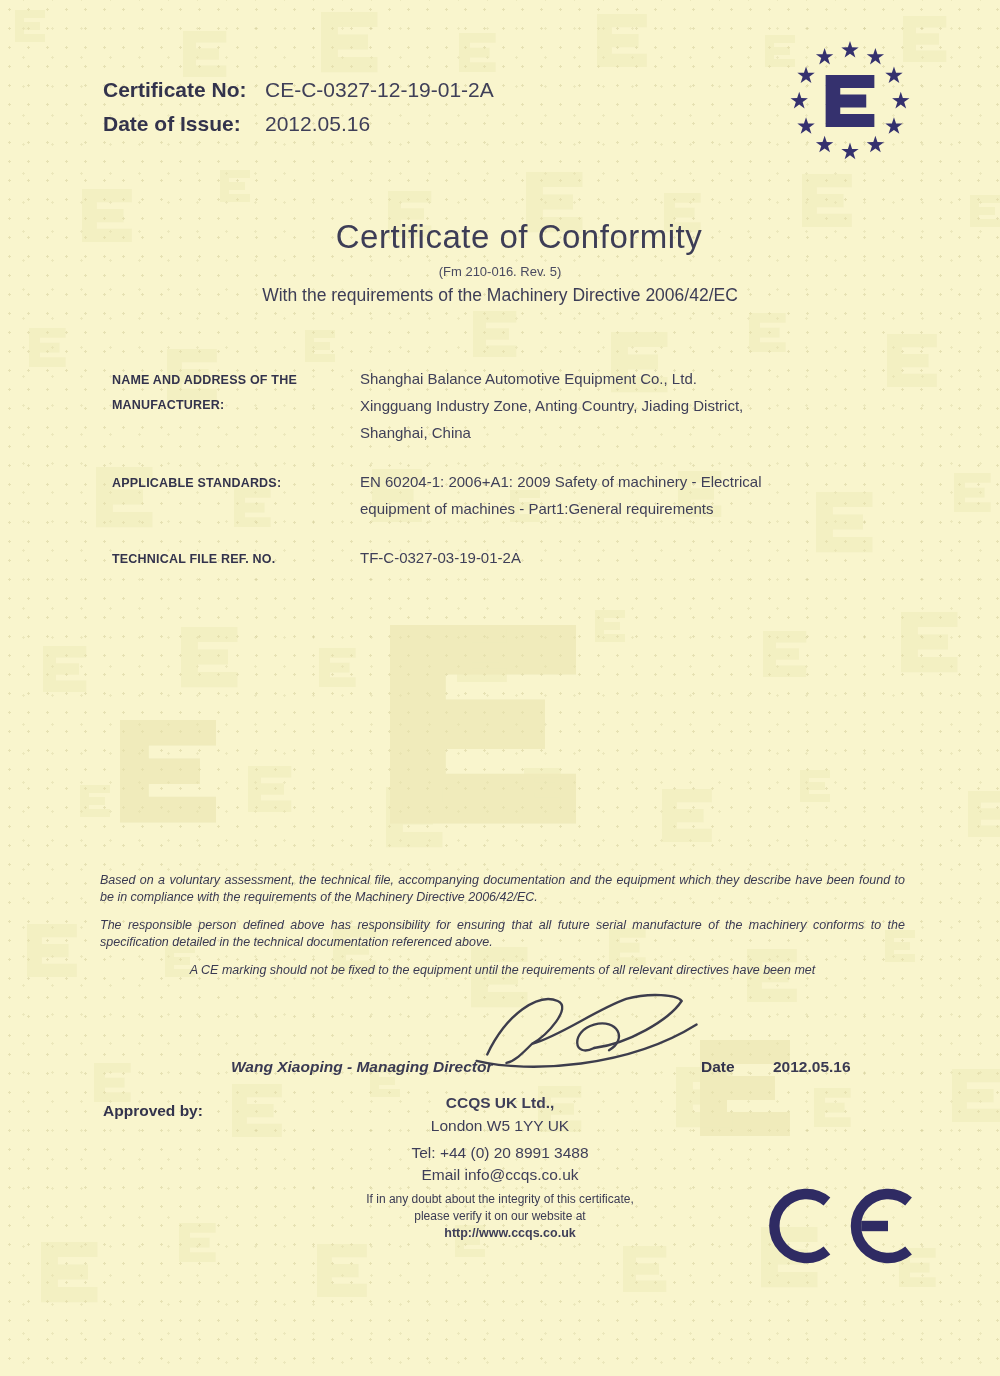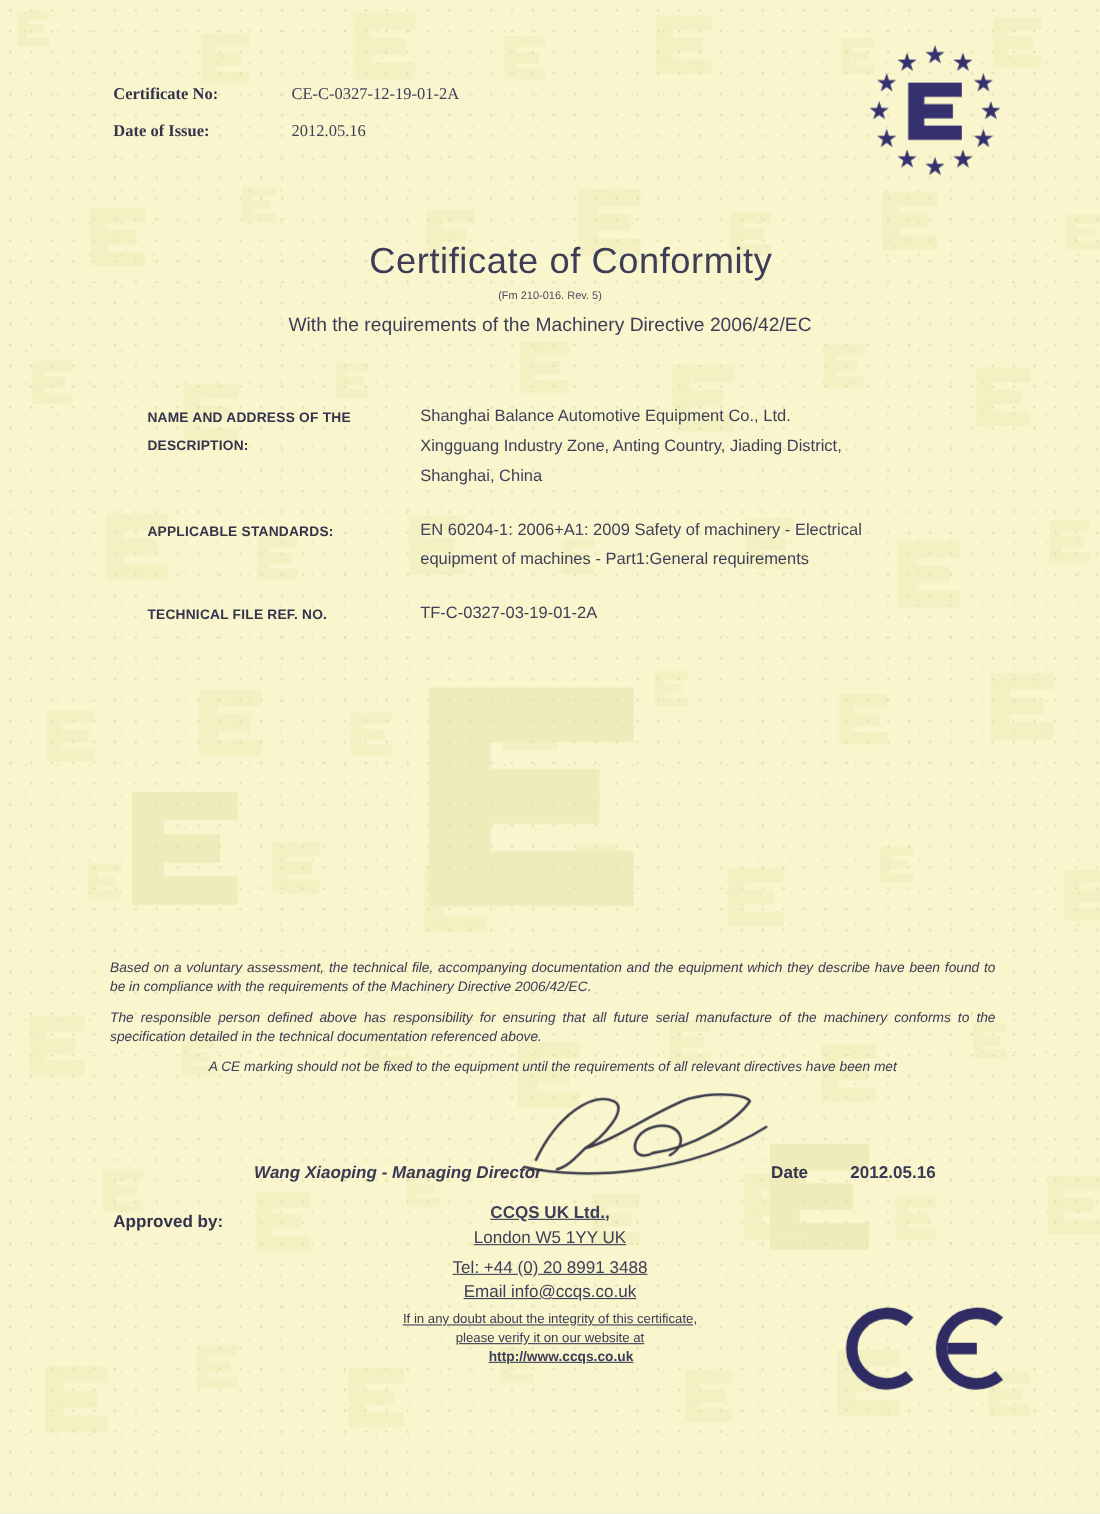--- a/index.html
+++ b/index.html
@@ -15,33 +15,33 @@
     background-position:0 0, 9px 14px;
     overflow:hidden;
     font-family:"Liberation Sans", sans-serif;
     color:#3e3e58;
   }
   .page > *{position:absolute;z-index:1;}
   .wm-svg{left:0;top:0;z-index:0;pointer-events:none;}
 
   
   .meta{left:103px;top:78px;width:520px;}
-  .meta-row{height:34px;font-size:15px;font-family:Liberation Serif, serif;}
+  .meta-row{height:34px;font-size:21px;}
   .meta-label{display:inline-block;width:162px;font-weight:bold;color:#33334c;}
   .meta-value{color:#3f3f58;}
 
   .stars-logo{left:788px;top:36px;width:124px;height:132px;}
 
   .title{left:0;top:218px;width:100%;text-align:center;
          font-size:33px;letter-spacing:0.5px;color:#3d3d56;padding-left:19px;}
-  .form-ref{left:0;top:264px;width:100%;text-align:center;font-size:10px;color:#4a4a60;}
+  .form-ref{left:0;top:264px;width:100%;text-align:center;font-size:13px;color:#4a4a60;}
   .subtitle{left:0;top:285px;width:100%;text-align:center;font-size:17.5px;color:#3d3d56;}
 
   
-  .fields{left:134px;top:365px;width:780px;}
+  .fields{left:112px;top:365px;width:780px;}
   .field{display:flex;margin-bottom:22px;}
   .field-label{width:248px;flex:0 0 248px;font-size:12.5px;font-weight:bold;
                color:#33334c;line-height:25px;letter-spacing:0.2px;padding-top:3px;}
   .field-value{font-size:15px;line-height:27px;color:#3f3f58;}
 
   
   .statements{left:100px;top:872px;width:805px;}
   .statements p{margin:0 0 11px 0;font-size:12.5px;line-height:17px;
                 font-style:italic;color:#3a3a52;text-align:justify;}
   .statements p:last-child{text-align:center;}
@@ -49,21 +49,21 @@
   
   .signature{left:468px;top:982px;width:235px;height:100px;z-index:2;}
   .approval{left:103px;top:1058px;width:800px;height:30px;font-size:15.5px;}
   .approval span{position:absolute;white-space:nowrap;}
   .ap-label{left:0;font-weight:bold;color:#33334c;margin-top:44px;}
   .ap-name{left:128px;font-weight:bold;font-style:italic;color:#3a3a52;}
   .ap-date-label{left:598px;font-weight:bold;color:#33334c;}
   .ap-date-value{left:670px;font-weight:bold;color:#3a3a52;}
 
   
-  .issuer{left:0;top:1094px;width:1000px;text-align:center;color:#3e3e58;text-decoration:underline;}
+  .issuer{left:0;top:1094px;width:1000px;text-align:center;color:#3e3e58;}
   .f-name{font-size:15.5px;font-weight:bold;margin-bottom:5px;}
   .f-line{font-size:15.5px;margin-bottom:4px;}
   .f-line b{font-weight:bold;}
   .f-city{margin-bottom:9px;}
   .f-email{margin-bottom:7px;}
   .f-note{font-size:12px;line-height:17px;color:#3a3a52;}
   .f-site{font-size:12.5px;font-weight:bold;margin-top:1px;padding-left:20px;}
 
   .ce-mark{left:768px;top:1178px;width:168px;height:96px;}
 </style>
@@ -179,21 +179,21 @@
 
   <div class="title">Certificate of Conformity</div>
   <div class="form-ref">(Fm 210-016. Rev. 5)</div>
   <div class="subtitle">With the requirements of the Machinery Directive 2006/42/EC</div>
 
   <div class="fields">
 
     <div class="field">
       <div class="field-label">
         <div>NAME AND ADDRESS OF THE</div>
-        <div>DESCRIPTION:</div>
+        <div>MANUFACTURER:</div>
       </div>
       <div class="field-value">
         <div>Shanghai Balance Automotive Equipment Co., Ltd.</div>
         <div>Xingguang Industry Zone, Anting Country, Jiading District,</div>
         <div>Shanghai, China</div>
       </div>
     </div>
 
 
     <div class="field">

